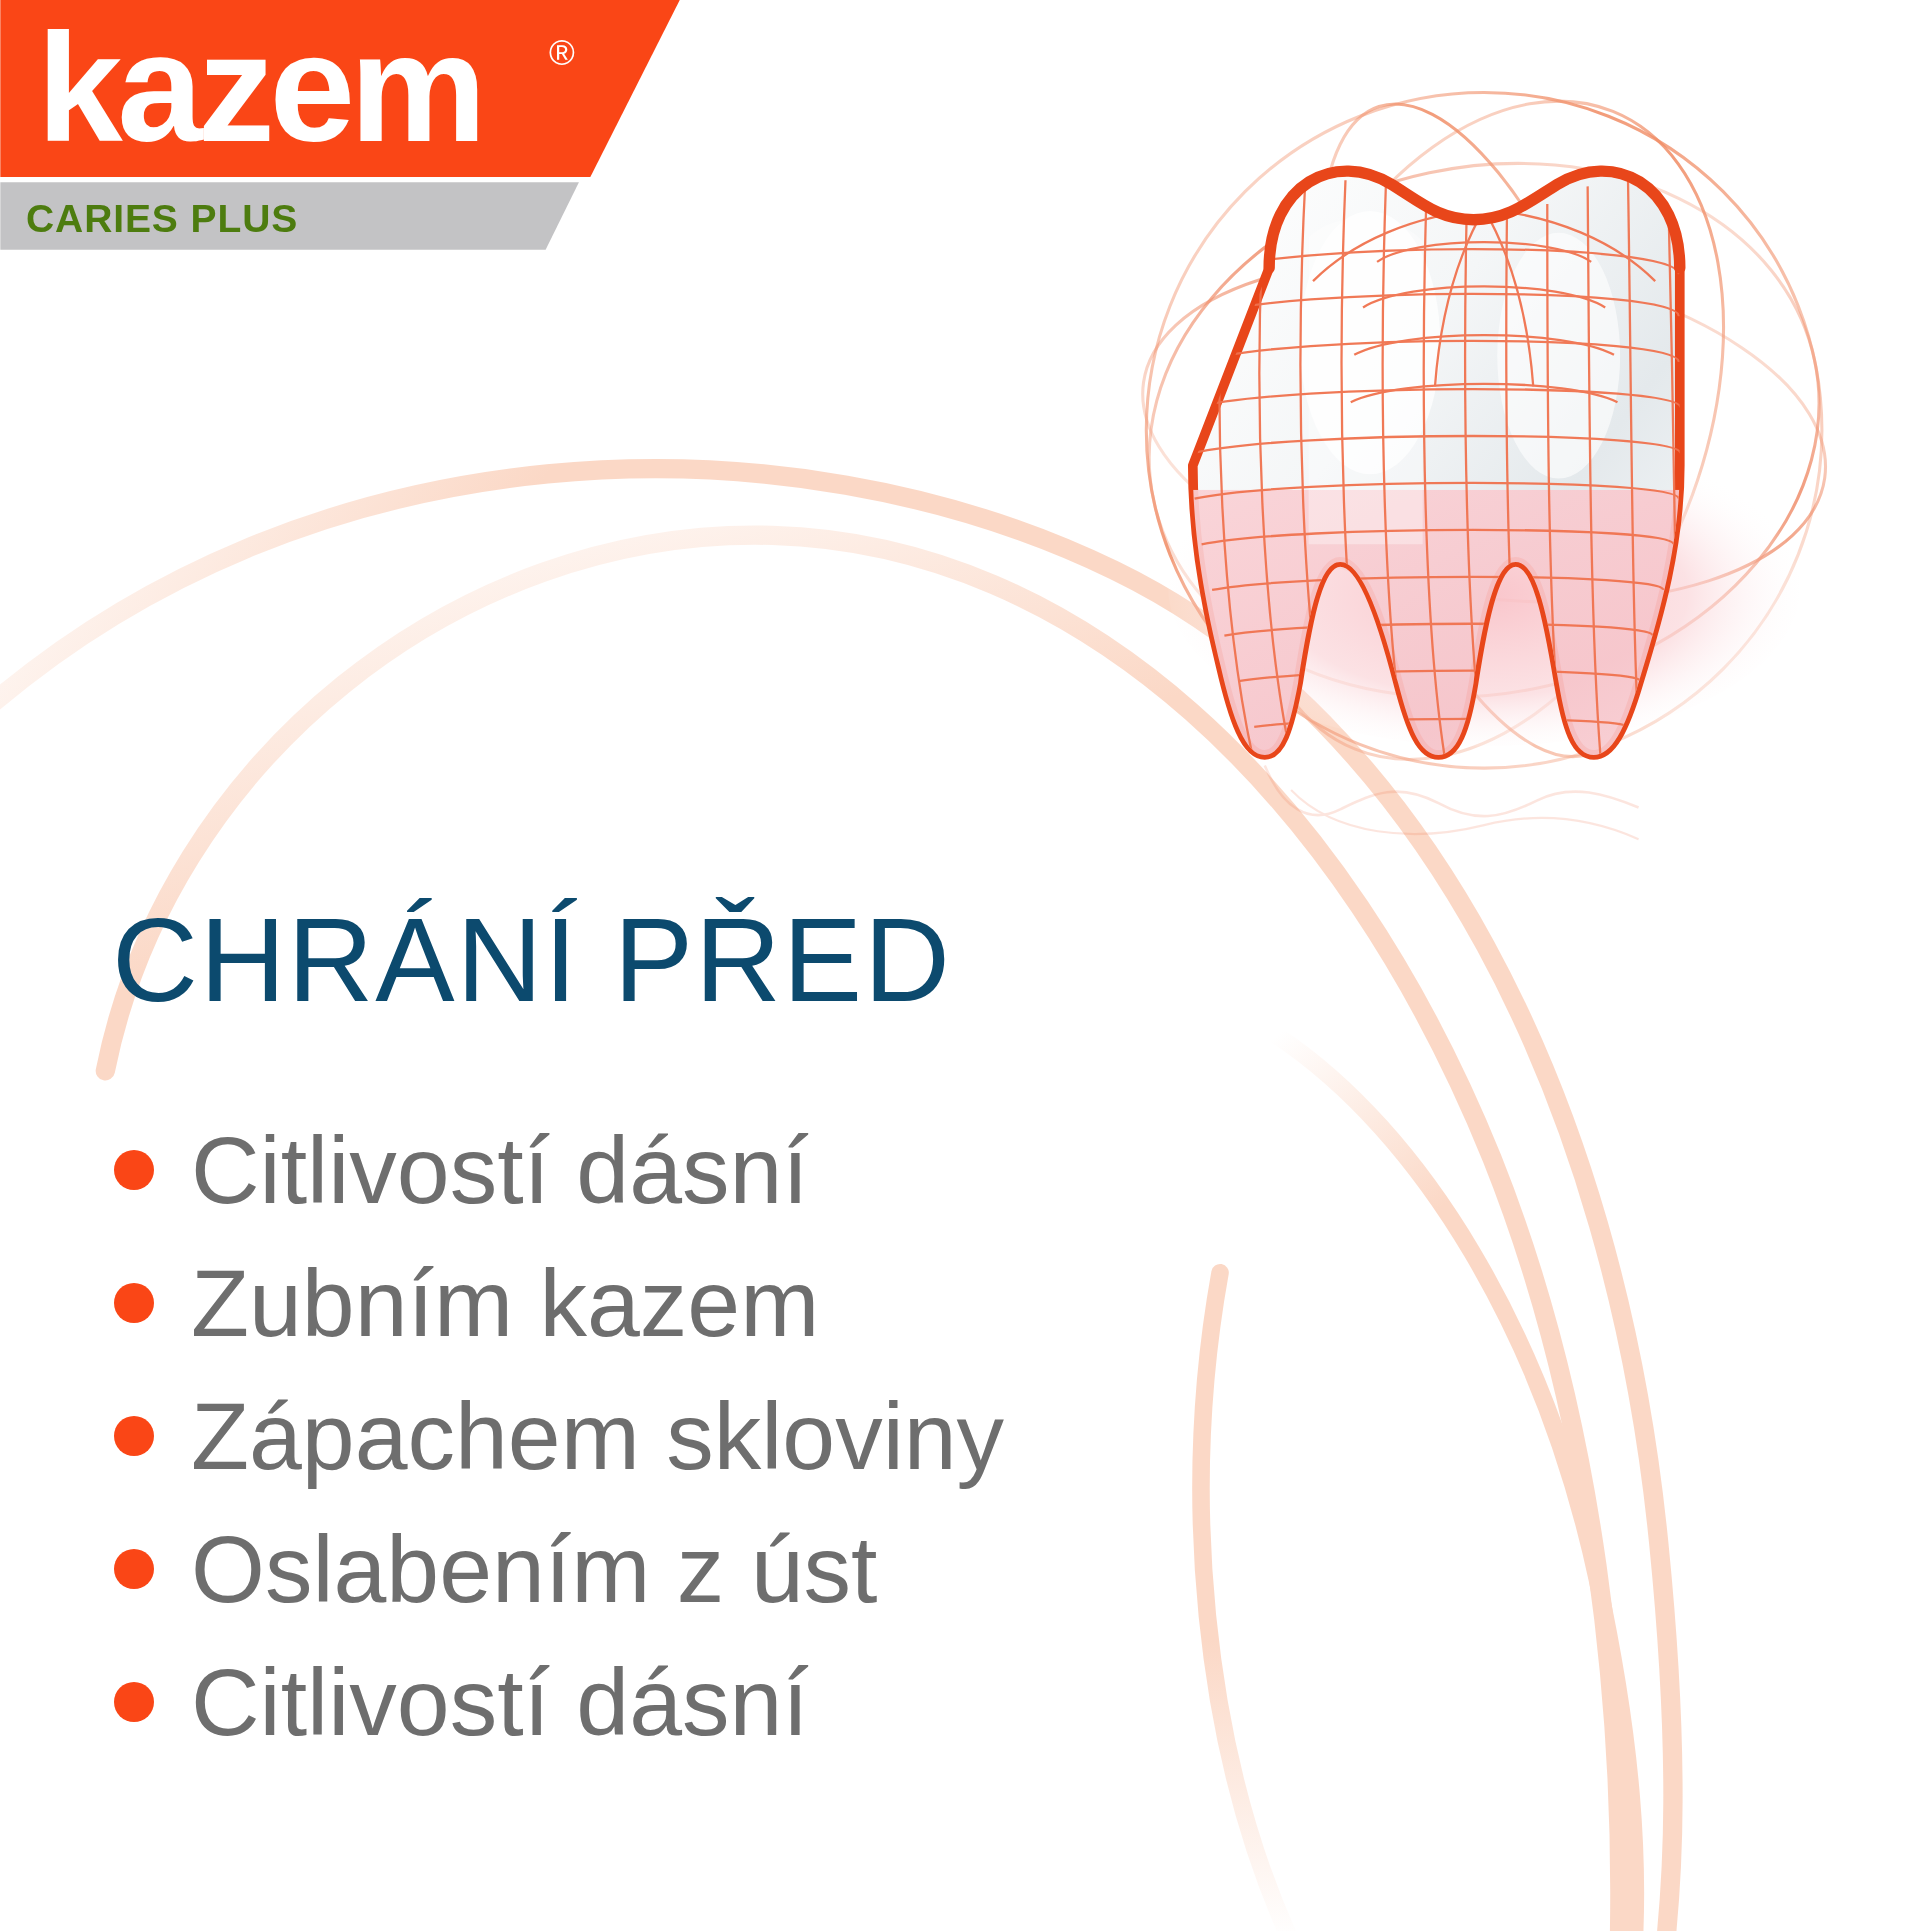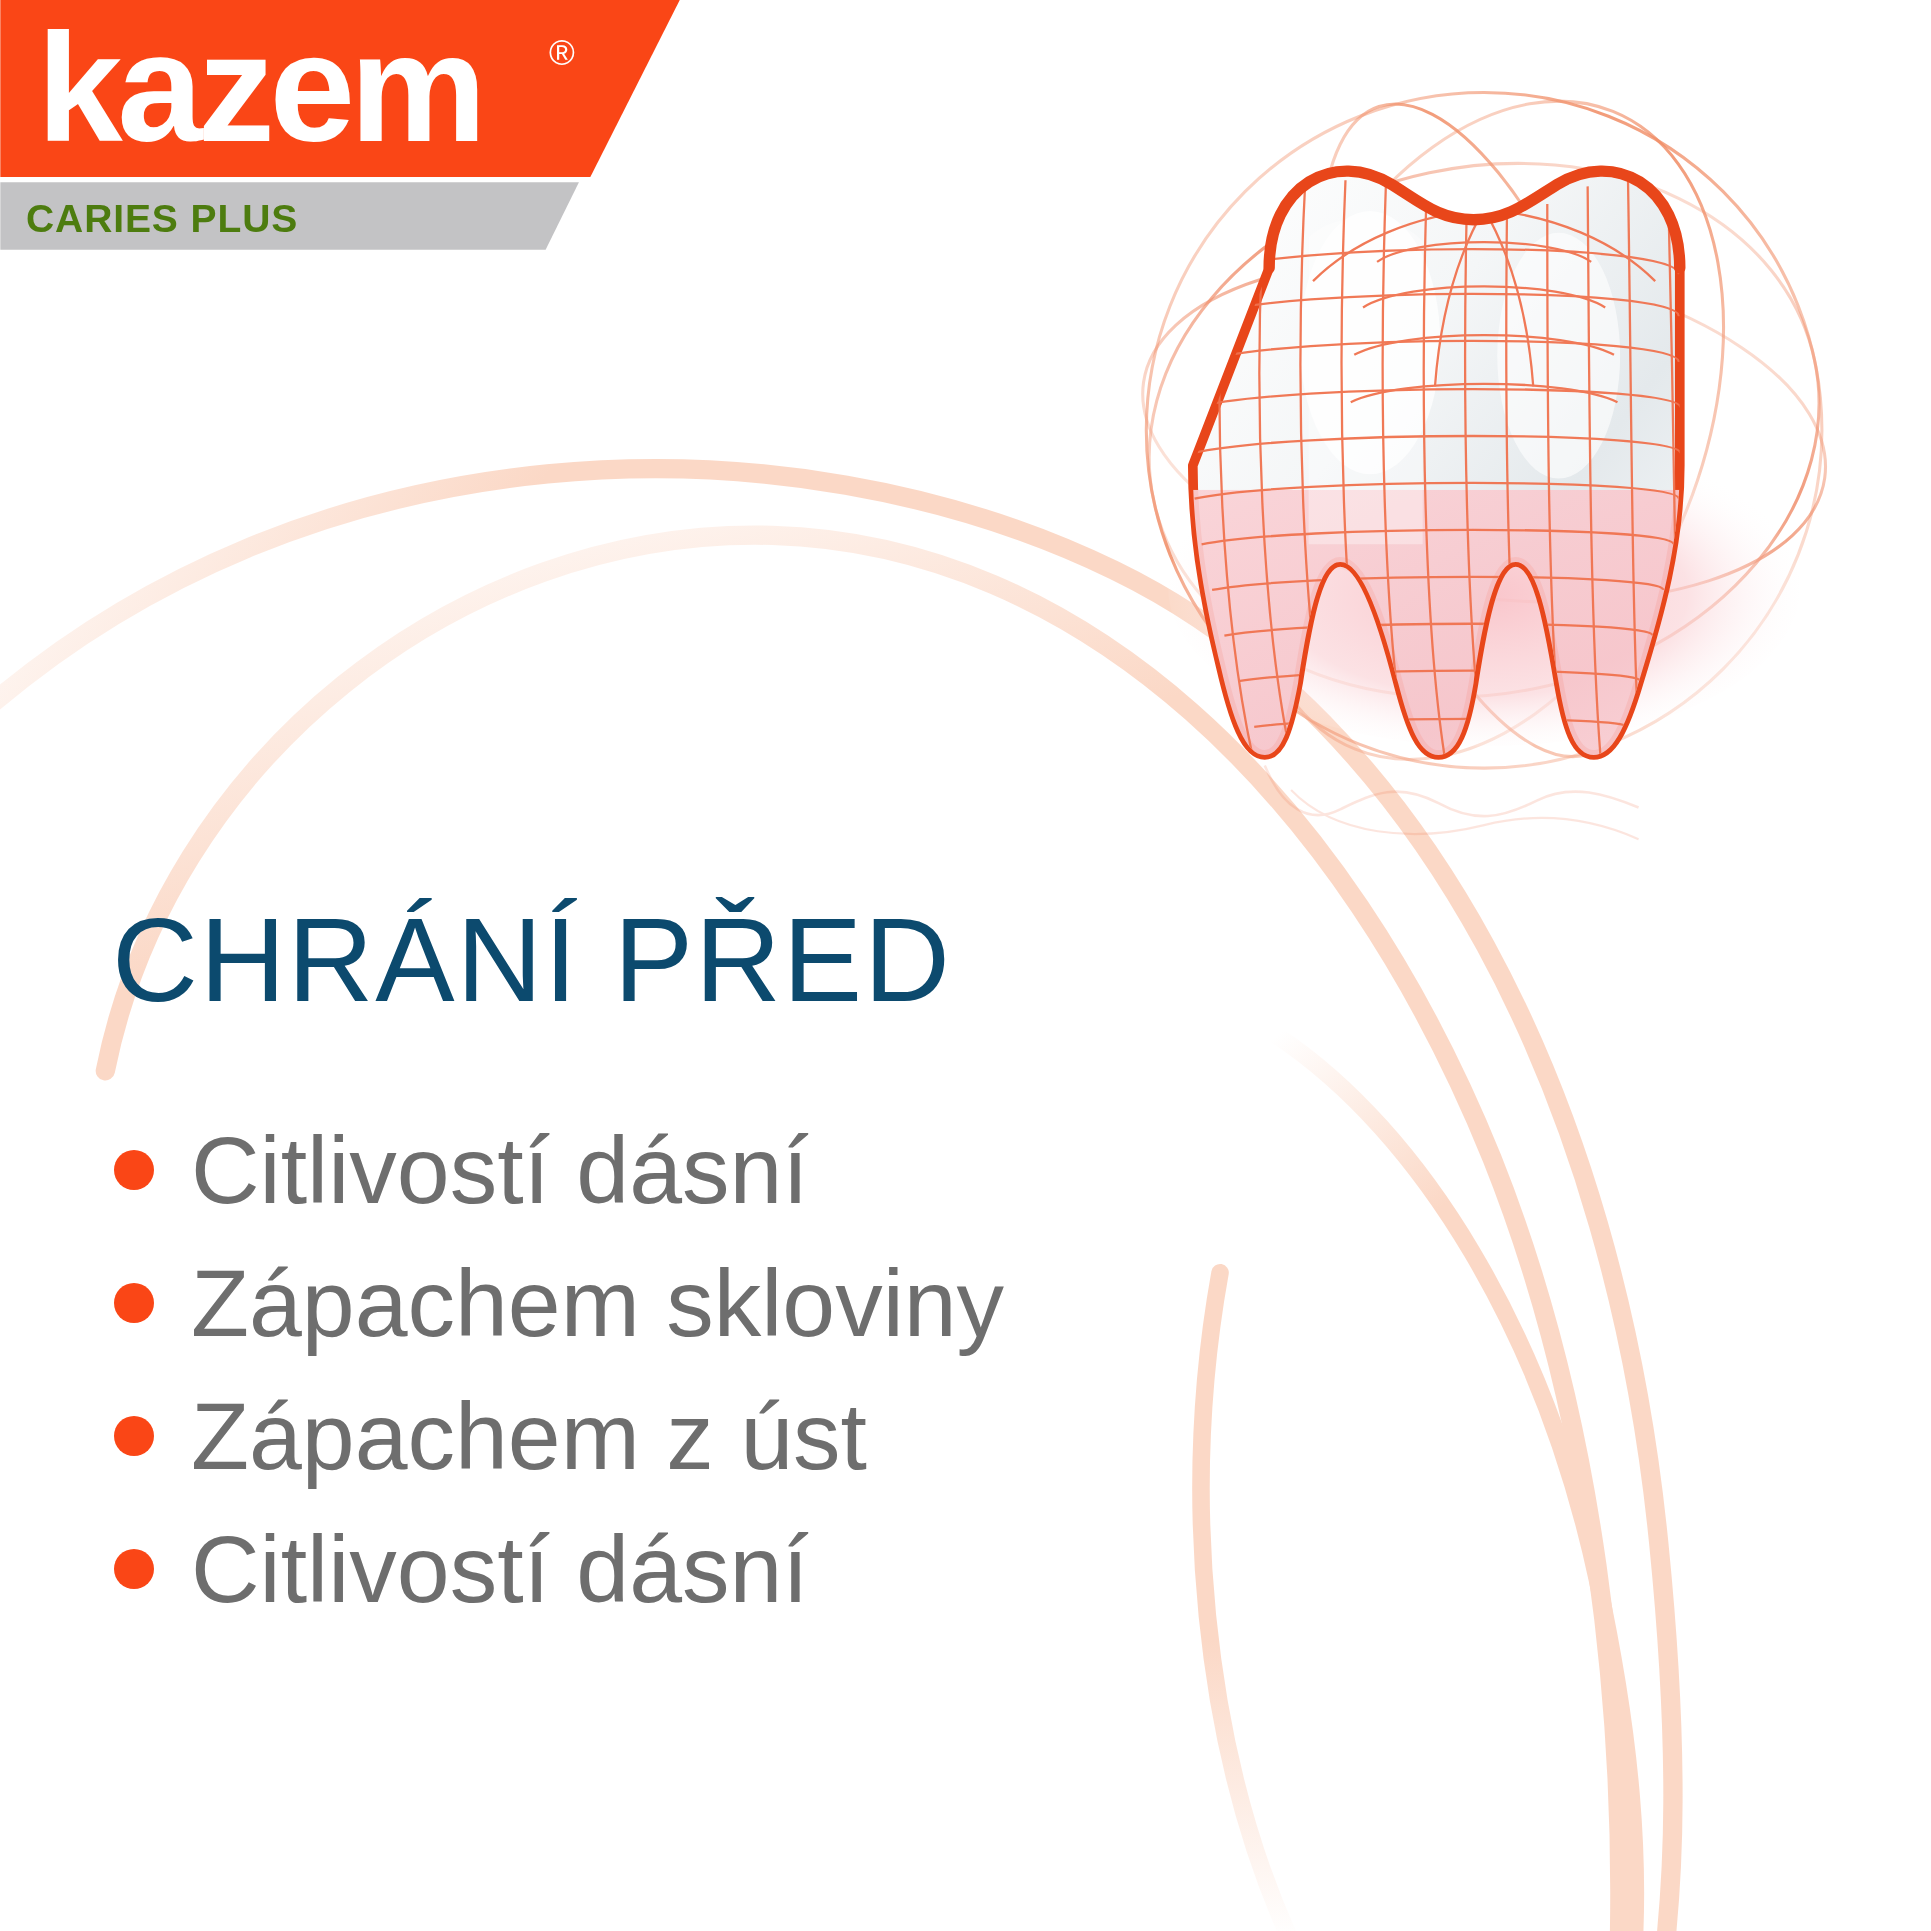--- a/index.html
+++ b/index.html
@@ -309,29 +309,33 @@
 
   <div id="headline">CHRÁNÍ PŘED</div>
 
   <div id="benefit-list">
 
     <div class="benefit-row">
       <span class="benefit-bullet"></span>
       <span class="benefit-text">Citlivostí dásní</span>
     </div>
 
+    <div class="benefit-row">
+      <span class="benefit-bullet"></span>
+      <span class="benefit-text">Zubním kazem</span>
+    </div>
 
     <div class="benefit-row">
       <span class="benefit-bullet"></span>
       <span class="benefit-text">Zápachem skloviny</span>
     </div>
 
     <div class="benefit-row">
       <span class="benefit-bullet"></span>
-      <span class="benefit-text">Zápachem z úst</span>
+      <span class="benefit-text">Oslabením z úst</span>
     </div>
 
     <div class="benefit-row">
       <span class="benefit-bullet"></span>
       <span class="benefit-text">Citlivostí dásní</span>
     </div>
 
   </div>
 
 </div>

